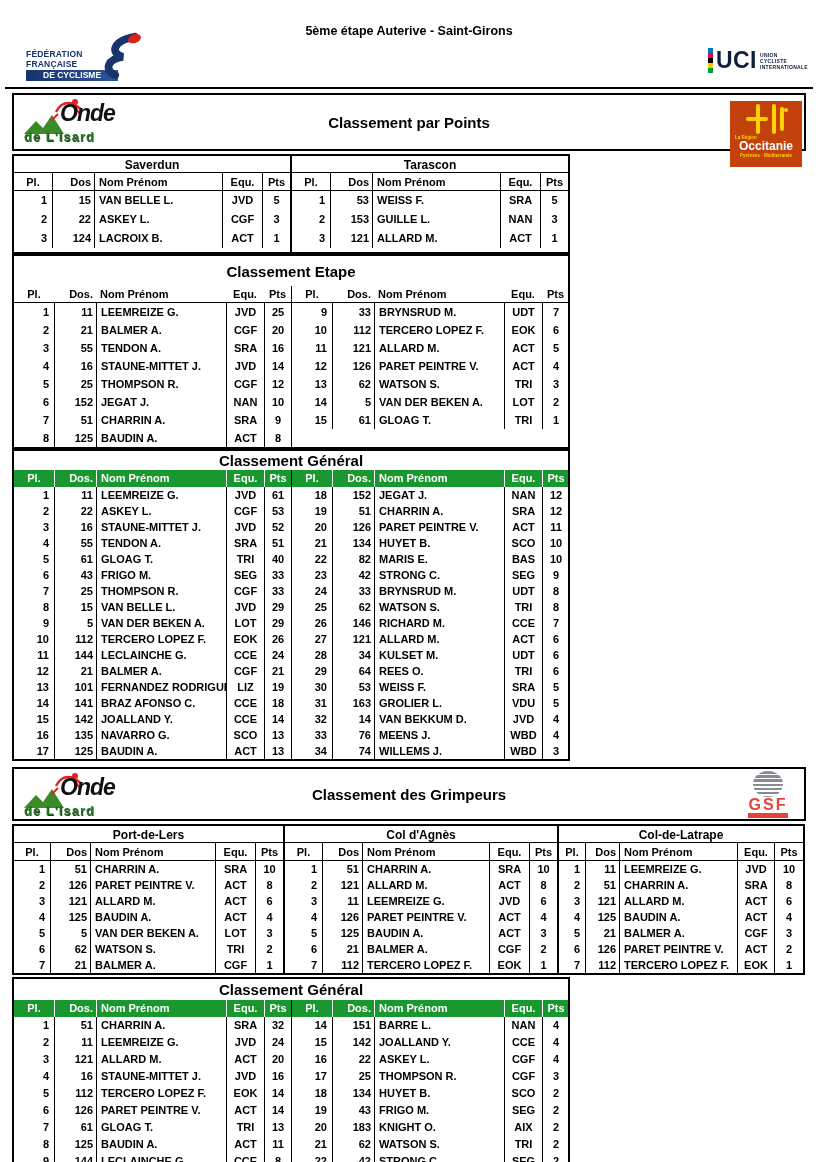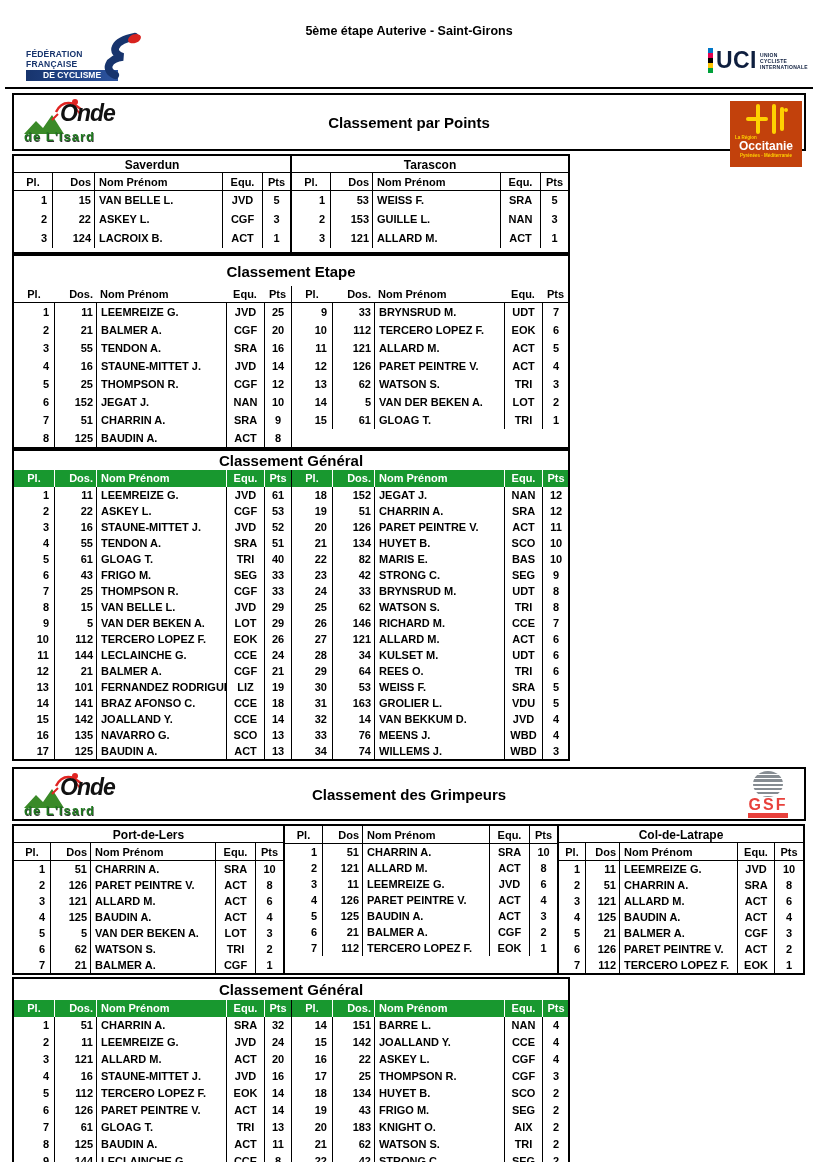--- a/index.html
+++ b/index.html
@@ -772,20 +772,21 @@
     <span class="cell c-pl">7</span>
     <span class="cell c-dos">21</span>
     <span class="cell c-nom">BALMER A.</span>
     <span class="cell c-equ">CGF</span>
     <span class="cell c-pts">1</span>
   </div>
 </div>
   </div>
 
   <div class="tbl gri mid w-g2 titled">
+    <div class="tbl-title">Col d'Agnès</div>
     <div class="thead">
       <span class="cell c-pl">Pl.</span>
       <span class="cell c-dos">Dos</span>
       <span class="cell c-nom">Nom Prénom</span>
       <span class="cell c-equ">Equ.</span>
       <span class="cell c-pts">Pts</span>
     </div>
     <div>
   <div class="tr">
     <span class="cell c-pl">1</span>

